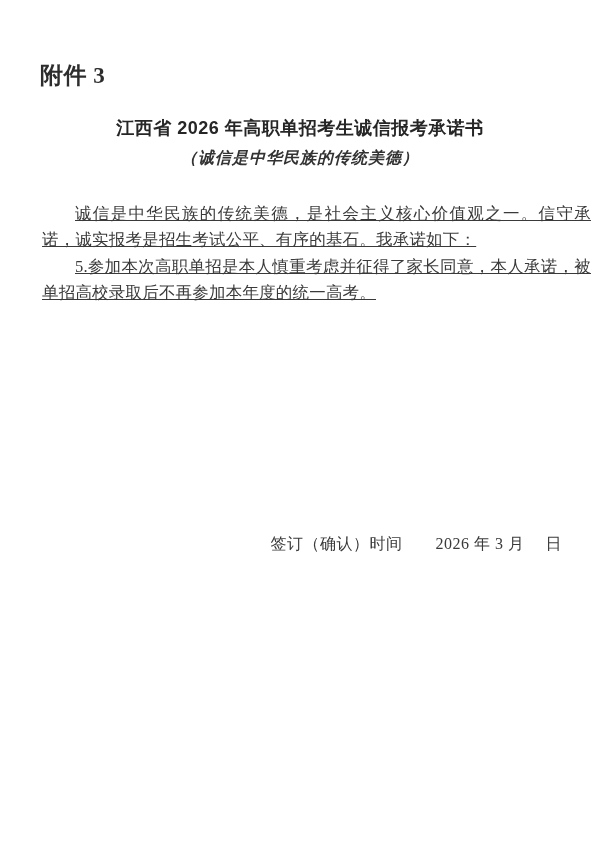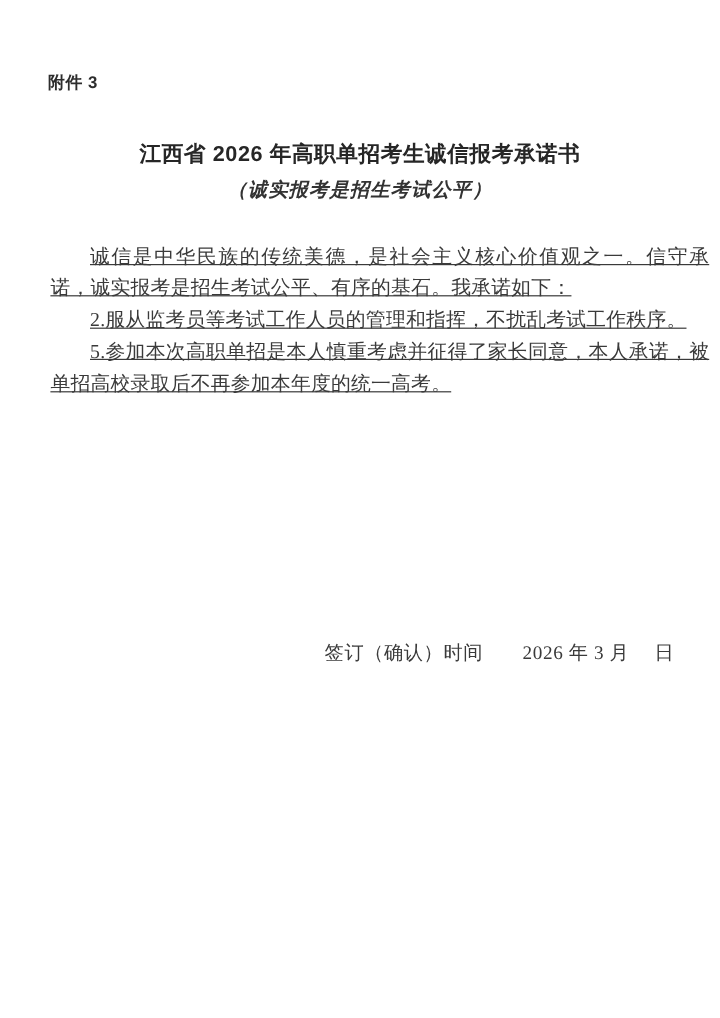--- a/index.html
+++ b/index.html
@@ -12,23 +12,23 @@
     width: 600px;
     height: 848px;
     background: #ffffff;
     overflow: hidden;
     font-family: "Liberation Serif", "DejaVu Serif", serif;
   }
   .attachment-label {
     position: absolute;
     left: 40px;
     top: 60px;
-    font-family: Liberation Sans, sans-serif;
+    font-family: Liberation Serif, serif;
     font-weight: 700;
-    font-size: 14px;
+    font-size: 23px;
     color: #2d2d2d;
     letter-spacing: 0.5px;
   }
   .doc-title {
     position: absolute;
     top: 116px;
     left: 0;
     right: 0;
     margin: 0;
     text-align: center;
@@ -81,23 +81,22 @@
 </style>
 </head>
 <body>
 
 <div class="page">
 
   <div class="attachment-label">附件 3</div>
 
   <h1 class="doc-title">江西省 2026 年高职单招考生诚信报考承诺书</h1>
 
-  <div class="doc-subtitle">（诚实报考是招生考试公平）</div>
+  <div class="doc-subtitle">（诚信是中华民族的传统美德）</div>
 
   <div class="doc-body">
     <p>诚信是中华民族的传统美德，是社会主义核心价值观之一。信守承诺，诚实报考是招生考试公平、有序的基石。我承诺如下：</p>
-    <p>2.服从监考员等考试工作人员的管理和指挥，不扰乱考试工作秩序。</p>
     <p>5.参加本次高职单招是本人慎重考虑并征得了家长同意，本人承诺，被单招高校录取后不再参加本年度的统一高考。</p>
   </div>
 
   <div class="signature-line">签订（确认）时间　　2026 年 3 月　 日</div>
 
 </div>
 
 </body></html>

